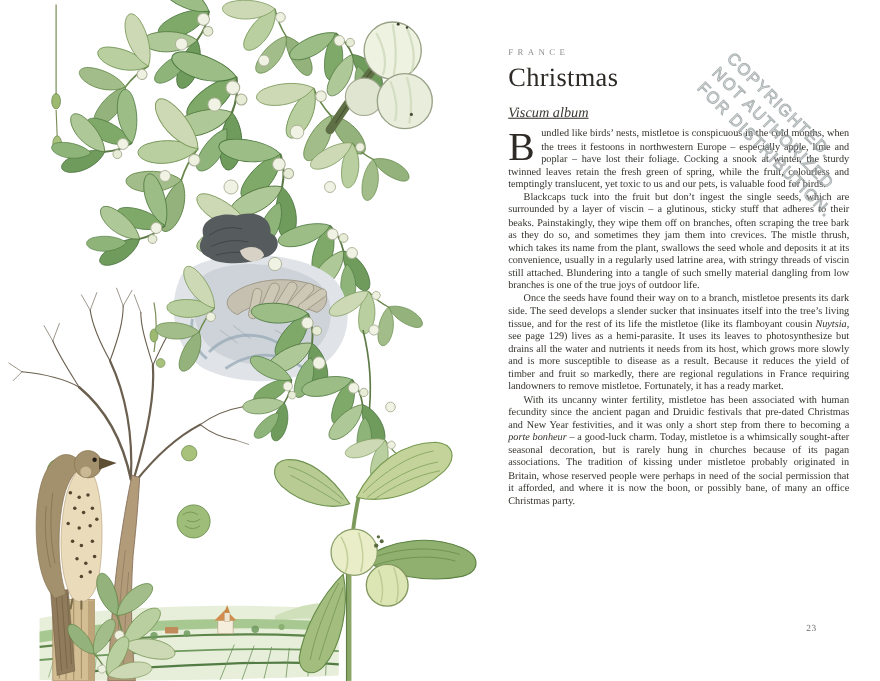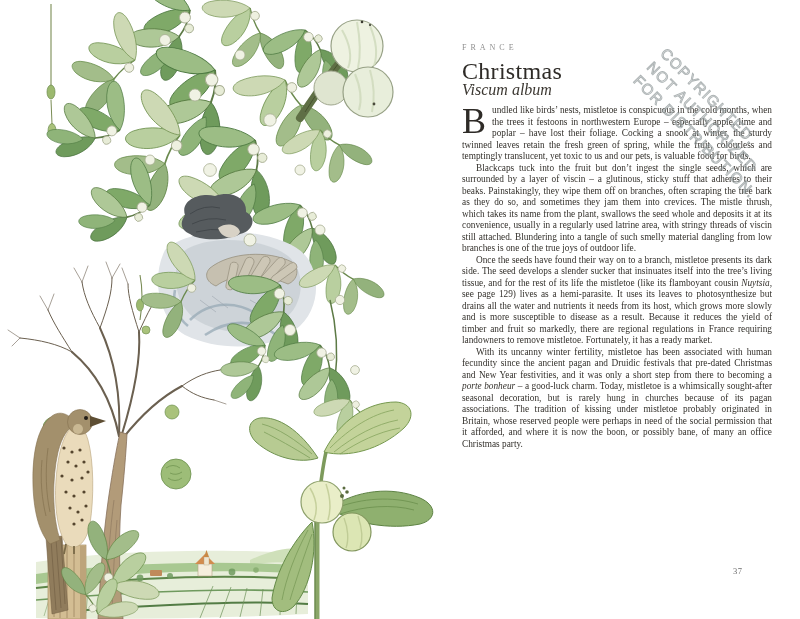--- a/index.html
+++ b/index.html
@@ -3,21 +3,21 @@
 <meta charset="utf-8">
 <style>
   html,body{margin:0;padding:0;background:#ffffff;}
   .page{position:relative;width:800px;height:619px;background:#ffffff;overflow:hidden;
         font-family:"Liberation Serif",serif;color:#33302b;}
   .illustration{position:absolute;left:0;top:0;}
 
   .text-col{position:absolute;left:462px;top:44px;width:310px;}
   .region-label{font-size:8px;letter-spacing:4px;color:#8f8f8f;line-height:8px;}
   .title{font-size:24px;line-height:26px;font-weight:400;letter-spacing:0.3px;color:#2e2b27;margin-top:6px;}
-  .species{font-style:italic;font-size:16px;line-height:11px;color:#3c3832;margin-top:0;}
+  .species{font-style:italic;font-size:13px;line-height:11px;color:#3c3832;margin-top:12px;text-decoration:underline;}
   .body{margin-top:10px;font-size:9.3px;line-height:11.5px;text-align:justify;color:#33302b;}
   .body p{margin:0;}
   .body p.indent{text-indent:14px;}
   .dropcap{float:left;font-size:36px;line-height:30px;padding:1px 6px 0 0;color:#2e2b27;}
 
   .page-number{position:absolute;left:733px;top:566px;font-size:8.5px;letter-spacing:0.5px;color:#6d6d6d;}
 
   .watermark{position:absolute;left:670px;top:44px;transform:rotate(45deg);transform-origin:0 0;
              font-family:"Liberation Sans",sans-serif;font-size:15px;line-height:19px;letter-spacing:1.2px;
              white-space:nowrap;color:rgba(154,162,164,0.22);
@@ -261,21 +261,21 @@
     <div class="title">Christmas</div>
     <div class="species">Viscum album</div>
     <div class="body">
       <p><span class="dropcap">B</span><span><span>undled like birds’ nests, mistletoe is conspicuous in the cold months, when the trees it festoons in northwestern Europe – especially apple, lime and poplar – have lost their foliage. Cocking a snook at winter, the sturdy twinned leaves retain the fresh green of spring, while the fruit, colourless and temptingly translucent, yet toxic to us and our pets, is valuable food for birds.</span></span></p>
       <p class="indent"><span>Blackcaps tuck into the fruit but don’t ingest the single seeds, which are surrounded by a layer of viscin – a glutinous, sticky stuff that adheres to their beaks. Painstakingly, they wipe them off on branches, often scraping the tree bark as they do so, and sometimes they jam them into crevices. The mistle thrush, which takes its name from the plant, swallows the seed whole and deposits it at its convenience, usually in a regularly used latrine area, with stringy threads of viscin still attached. Blundering into a tangle of such smelly material dangling from low branches is one of the true joys of outdoor life.</span></p>
       <p class="indent"><span>Once the seeds have found their way on to a branch, mistletoe presents its dark side. The seed develops a slender sucker that insinuates itself into the tree’s living tissue, and for the rest of its life the mistletoe (like its flamboyant cousin </span><i>Nuytsia</i><span>, see page 129) lives as a hemi-parasite. It uses its leaves to photosynthesize but drains all the water and nutrients it needs from its host, which grows more slowly and is more susceptible to disease as a result. Because it reduces the yield of timber and fruit so markedly, there are regional regulations in France requiring landowners to remove mistletoe. Fortunately, it has a ready market.</span></p>
       <p class="indent"><span>With its uncanny winter fertility, mistletoe has been associated with human fecundity since the ancient pagan and Druidic festivals that pre-dated Christmas and New Year festivities, and it was only a short step from there to becoming a </span><i>porte bonheur</i><span> – a good-luck charm. Today, mistletoe is a whimsically sought-after seasonal decoration, but is rarely hung in churches because of its pagan associations. The tradition of kissing under mistletoe probably originated in Britain, whose reserved people were perhaps in need of the social permission that it afforded, and where it is now the boon, or possibly bane, of many an office Christmas party.</span></p>
     </div>
   </div>
 
-  <div class="page-number">37</div>
+  <div class="page-number">23</div>
 
   <div class="watermark">
     <div>COPYRIGHTED.</div>
     <div>NOT AUTHORIZED</div>
     <div>FOR DISTRIBUTION.</div>
   </div>
 
 </div>
 
 </body></html>

